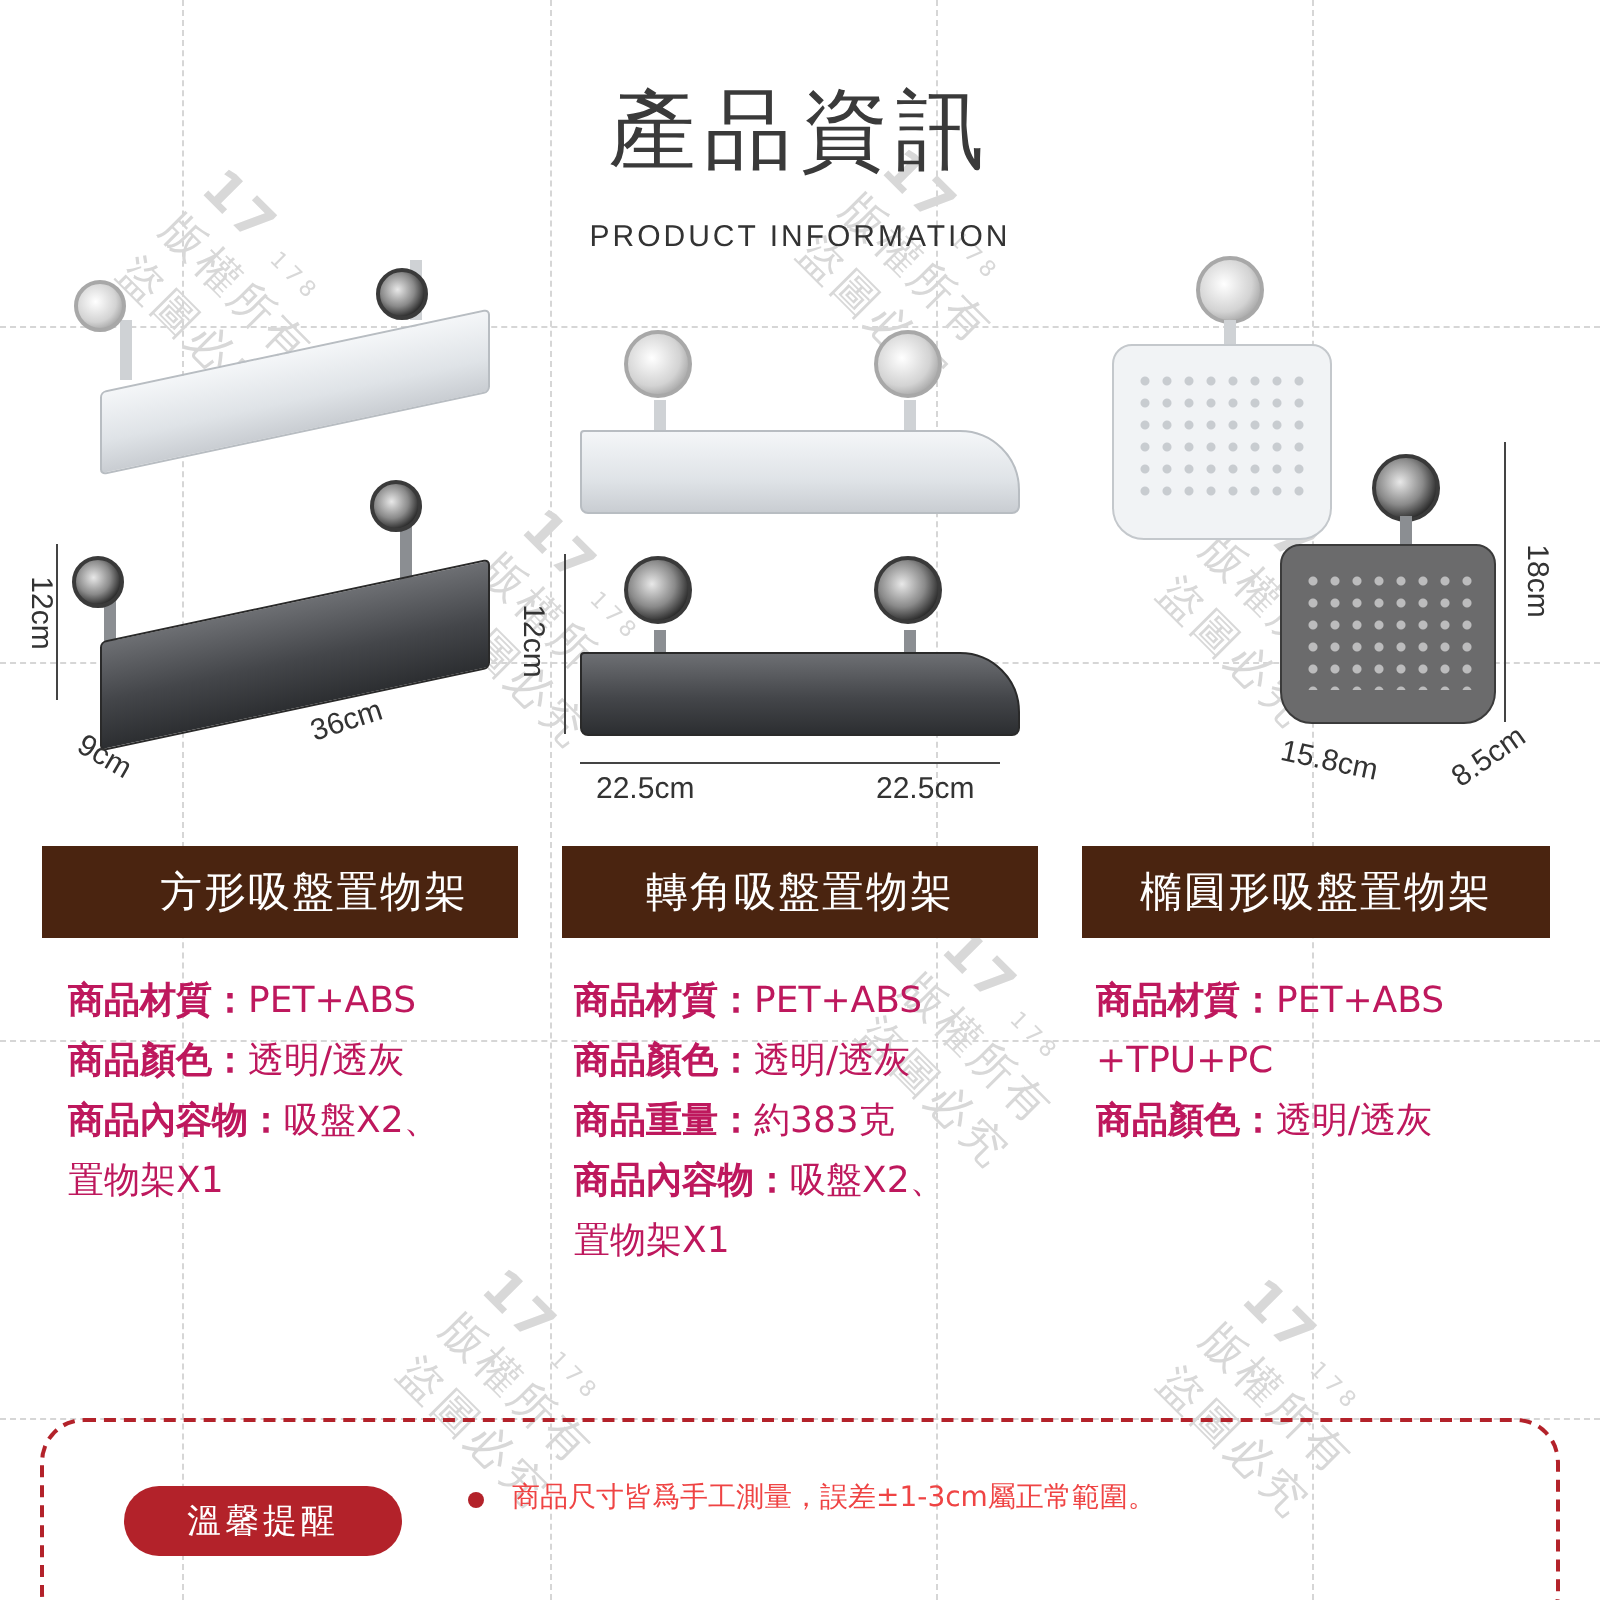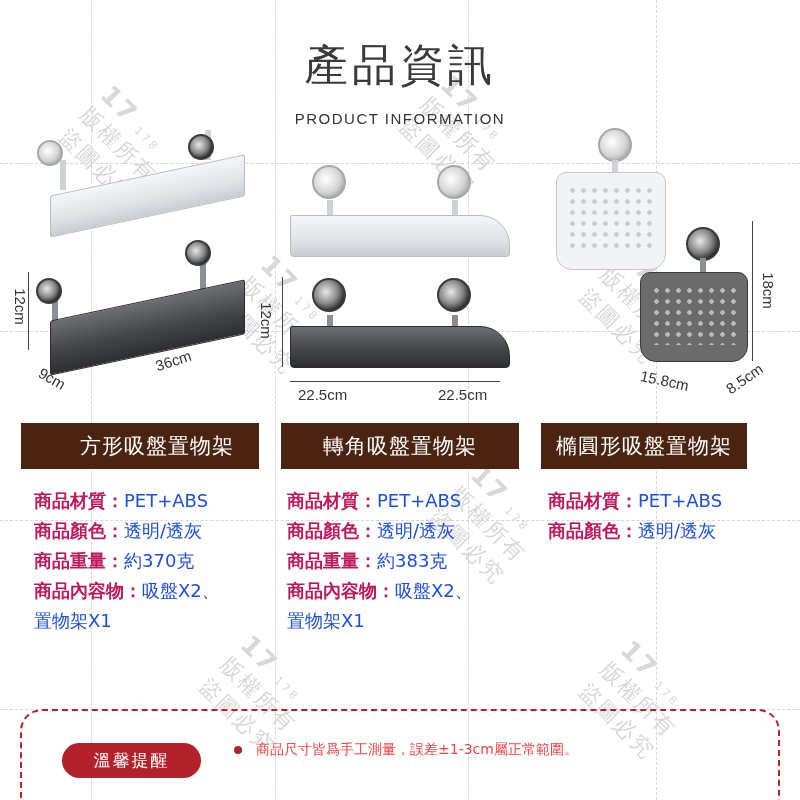--- a/index.html
+++ b/index.html
@@ -31,21 +31,21 @@
   .basket.clear .dots { background-image: radial-gradient(circle, #c8ccd0 2px, transparent 2.5px); }
 
   .dim { position: absolute; font-size: 15px; color: #333; font-family: "Liberation Sans", sans-serif; white-space: nowrap; }
   .dim-line { position: absolute; background: #444; }
 
   .cat-header { position: absolute; top: 423px; height: 46px; background: #4a2410; color: #ffffff; font-size: 21px; display: flex; align-items: center; justify-content: center; letter-spacing: 1px; }
 
   .spec-col { position: absolute; top: 486px; font-size: 18px; line-height: 30px; }
   .spec-line { display: block; white-space: nowrap; }
   .spec-label { color: #be185d; font-weight: bold; }
-  .spec-value { color: #1d4ed8; }
+  .spec-value { color: #be185d; }
 
   .notice-box { position: absolute; left: 20px; top: 709px; width: 760px; height: 110px; border: 2px dashed #b3222a; border-radius: 22px; }
   .notice-badge { position: absolute; left: 62px; top: 743px; width: 139px; height: 35px; border-radius: 18px; background: #b3222a; color: #ffffff; font-size: 17px; display: flex; align-items: center; justify-content: center; letter-spacing: 2px; }
   .notice-list { position: absolute; left: 234px; top: 737px; font-size: 14px; color: #ef4444; line-height: 25px; }
   .notice-item { display: flex; align-items: center; white-space: nowrap; }
   .bullet { display: inline-block; width: 8px; height: 8px; border-radius: 50%; background: #b3222a; margin-right: 14px; }
 </style>
 </head>
 <body>
 
@@ -154,40 +154,40 @@
       <div class="dots"></div>
     </div>
   <div class="dim-line" style="left:752px; top:221px; width:1px; height:140px;"></div>
   <div class="dim" style="left:750px; top:282px; transform:rotate(90deg);">18cm</div>
   <div class="dim" style="left:640px; top:372px; transform:rotate(12deg);">15.8cm</div>
   <div class="dim" style="left:724px; top:370px; transform:rotate(-35deg);">8.5cm</div>
 </div>
 
 <div class="cat-header" style="left:21px; width:238px;padding-left:34px;">方形吸盤置物架</div>
 <div class="cat-header" style="left:281px; width:238px;">轉角吸盤置物架</div>
-<div class="cat-header" style="left:541px; width:206px;">橢圓形吸盤置物架</div>
+<div class="cat-header" style="left:541px; width:234px;">橢圓形吸盤置物架</div>
 
 <div class="spec-col" style="left:34px;">
   <span class="spec-line"><span class="spec-label">商品材質：</span><span class="spec-value">PET+ABS</span></span>
   <span class="spec-line"><span class="spec-label">商品顏色：</span><span class="spec-value">透明/透灰</span></span>
-  <span class="spec-line"><span class="spec-label">商品重量：</span><span class="spec-value">約370克</span></span>
   <span class="spec-line"><span class="spec-label">商品內容物：</span><span class="spec-value">吸盤X2、</span></span>
   <span class="spec-line spec-value">置物架X1</span>
 </div>
 
 <div class="spec-col" style="left:287px;">
   <span class="spec-line"><span class="spec-label">商品材質：</span><span class="spec-value">PET+ABS</span></span>
   <span class="spec-line"><span class="spec-label">商品顏色：</span><span class="spec-value">透明/透灰</span></span>
   <span class="spec-line"><span class="spec-label">商品重量：</span><span class="spec-value">約383克</span></span>
   <span class="spec-line"><span class="spec-label">商品內容物：</span><span class="spec-value">吸盤X2、</span></span>
   <span class="spec-line spec-value">置物架X1</span>
 </div>
 
 <div class="spec-col" style="left:548px;">
   <span class="spec-line"><span class="spec-label">商品材質：</span><span class="spec-value">PET+ABS</span></span>
+  <span class="spec-line spec-value">+TPU+PC</span>
   <span class="spec-line"><span class="spec-label">商品顏色：</span><span class="spec-value">透明/透灰</span></span>
 </div>
 
 <div class="notice-box"></div>
 <div class="notice-badge">溫馨提醒</div>
 <div class="notice-list">
   <div class="notice-item">
     <span class="bullet"></span>
     <span>商品尺寸皆爲手工測量，誤差±1-3cm屬正常範圍。</span>
   </div>

